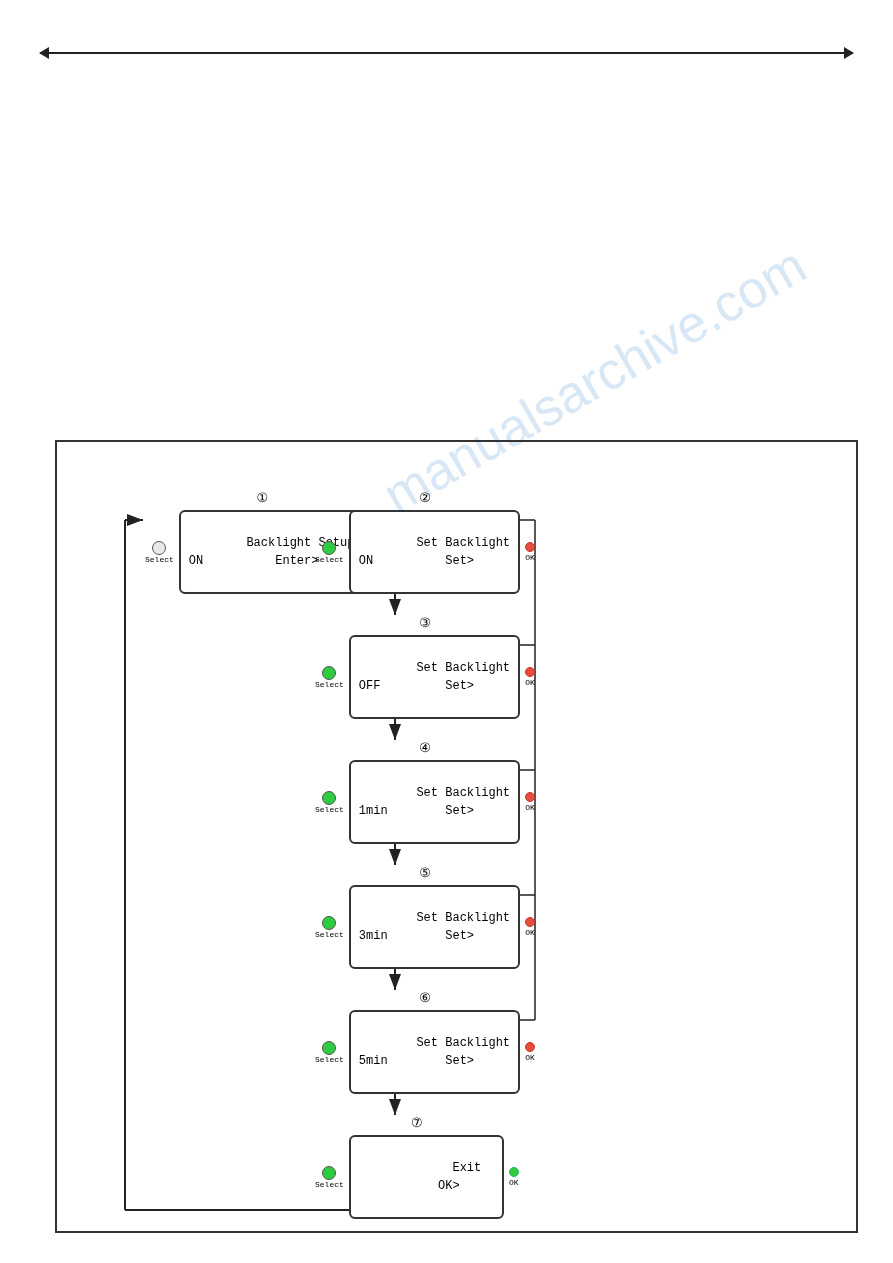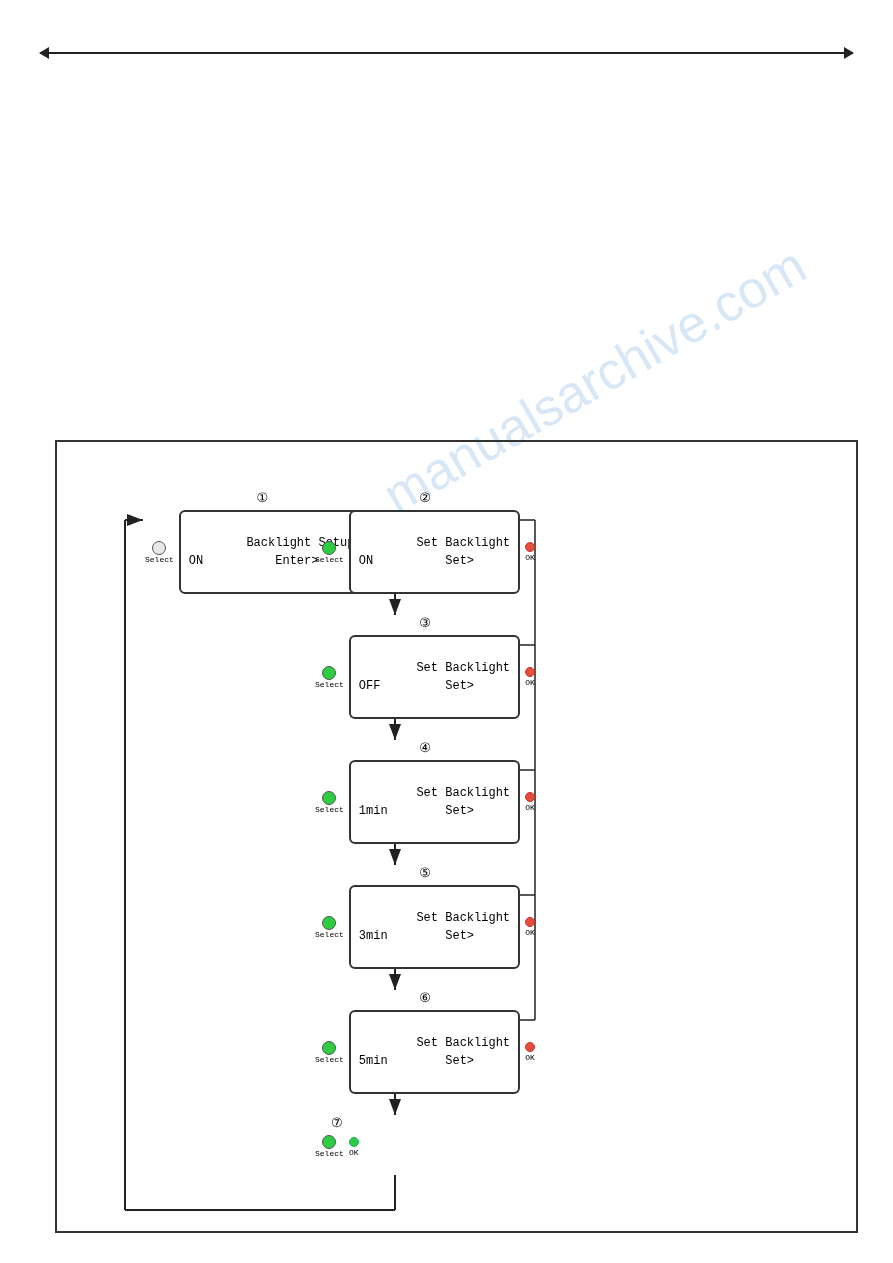--- a/index.html
+++ b/index.html
@@ -245,20 +245,23 @@
     </div>
   </div>
 
   <div style="position:absolute; top:655px; left:250px;">
     <div style="text-align:center; font-size:13px; margin-bottom:4px;">⑦</div>
     <div style="display:flex; align-items:center; gap:5px;">
       <div style="display:flex; flex-direction:column; align-items:center;">
         <div style="width:14px;height:14px;border:1.5px solid #555;border-radius:50%;background:#2ecc40;"></div>
         <span style="font-size:8px;">Select</span>
       </div>
+      <div class="screen-box" style="min-width:155px;">
+        <span>     Exit</span><br><span>           OK&gt;</span>
+      </div>
       <div style="display:flex; flex-direction:column; align-items:center; gap:1px;">
         <div class="led-green"></div>
         <span style="font-size:8px;">OK</span>
       </div>
     </div>
   </div>
 
 </div>
 
 </body></html>

